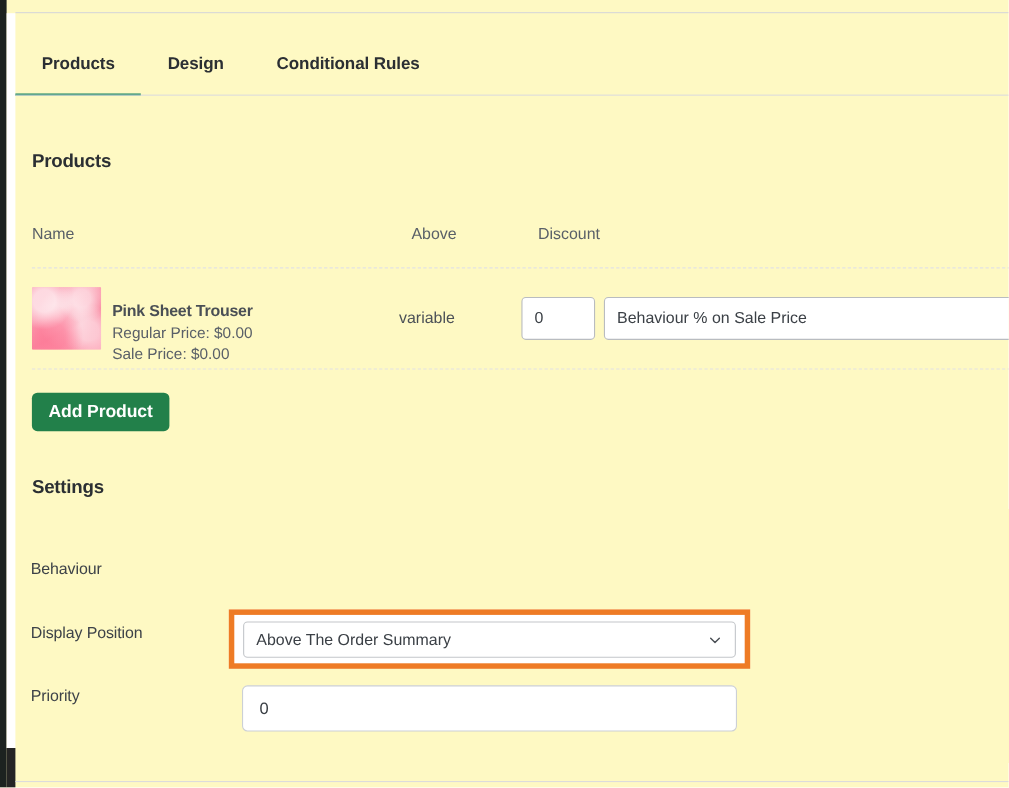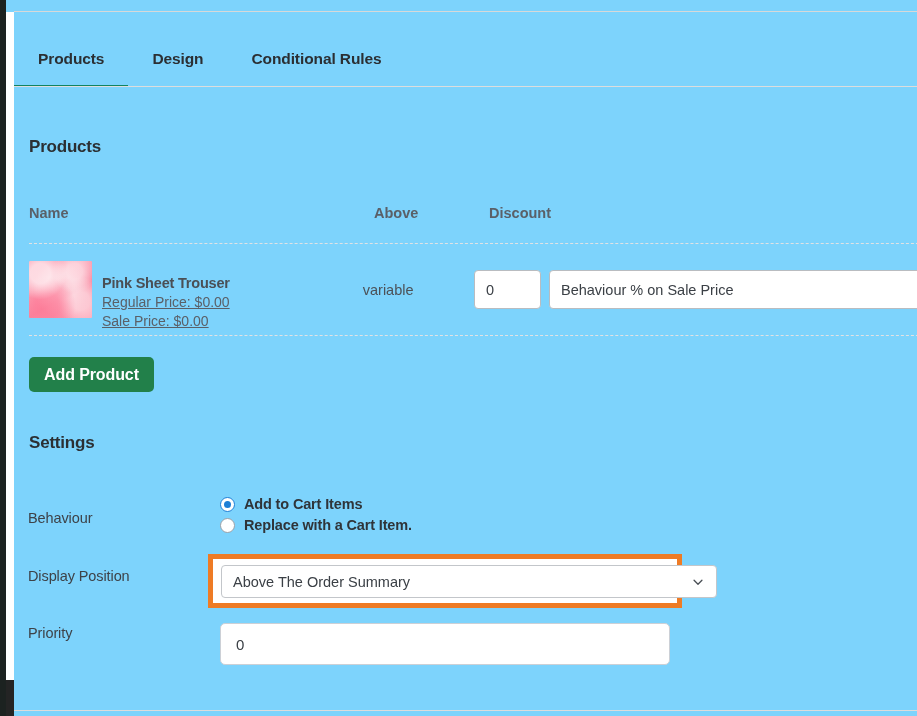--- a/index.html
+++ b/index.html
@@ -7,21 +7,21 @@
   html, body {
     margin: 0; padding: 0;
     width: 917px; height: 716px;
     background: #ffffff;
     font-family: "Liberation Sans", sans-serif;
     overflow: hidden;
   }
   #screen {
     position: relative;
     width: 917px; height: 716px;
-    background: #7dd3fc;
+    background: #fef9c3;
   }
 
   
   .left-edge {
     position: absolute; left: 0; top: 0;
     width: 6px; height: 716px;
     background: #1c2220;
   }
   .left-edge-gap {
     position: absolute; left: 6px; top: 12px;
@@ -96,21 +96,21 @@
     display: flex; align-items: center;
     height: 62px;
     border-bottom: 1px dashed #e2e2e4;
   }
   .col-name   { width: 345px; }
   .col-type   { width: 115px; }
   .col-disc   { flex: 1 1 auto; }
   .th {
     font-size: 14.5px;
     color: #5a6068;
-    font-weight: 700;
+    font-weight: 400;
   }
   .tbody-row {
     display: flex; align-items: center;
     height: 92px;
     border-bottom: 1px dashed #e2e2e4;
   }
   .prod-cell { display: flex; align-items: center; }
   .thumb {
     width: 63px; height: 57px;
     margin-right: 10px;
@@ -127,21 +127,20 @@
   .prod-lines { display: flex; flex-direction: column; }
   .prod-name {
     font-size: 14.5px; font-weight: 700;
     color: #4a4f55; line-height: 19px;
     letter-spacing: -0.2px;
     margin-top: 26px;
   }
   .prod-price {
     font-size: 14px; color: #5a6068;
     line-height: 19px;
-    text-decoration: underline;
   }
   .type-cell {
     font-size: 14.5px; color: #4c5157;
   }
 
   
   .disc-group { display: flex; align-items: center; }
   .disc-num {
     width: 67px; height: 39px;
     border: 1px solid #b9bcc0;
@@ -235,21 +234,21 @@
   .highlight-box {
     position: absolute;
     left: 208px; top: 554px;
     width: 474px; height: 54px;
     border: 5px solid #ee7b25;
     background: #ffffff;
   }
   .sel-display {
     position: absolute;
     left: 221px; top: 565px;
-    width: 496px; height: 33px;
+    width: 448px; height: 33px;
     border: 1px solid #c3c6ca;
     border-radius: 4px;
     background: #ffffff;
     display: flex; align-items: center;
     padding: 0 11px;
     font-size: 14.5px;
     color: #3b4046;
     cursor: pointer;
   }
   .sel-display .chev {
@@ -330,30 +329,20 @@
       </div>
     </div>
   </div>
 
   <button class="btn-green">Add Product</button>
 
   <div class="section-title" id="settings-title">Settings</div>
 
   <div class="form-label" id="lbl-behaviour">Behaviour</div>
 
-  <div class="radio-group">
-    <div class="radio-row">
-      <span class="radio-dot checked"></span>
-      <span class="radio-label">Add to Cart Items</span>
-    </div>
-    <div class="radio-row">
-      <span class="radio-dot"></span>
-      <span class="radio-label">Replace with a Cart Item.</span>
-    </div>
-  </div>
 
   <div class="form-label" id="lbl-display">Display Position</div>
 
   <div class="highlight-box"></div>
 
   <div class="sel-display">
     <span>Above The Order Summary</span>
     <span class="chev">
       <svg width="14" height="14" viewBox="0 0 16 16" aria-hidden="true">
         <path d="M3.5 6 L8 10.5 L12.5 6" fill="none" stroke="#4a4f55" stroke-width="1.5" stroke-linecap="round" stroke-linejoin="round"></path>

